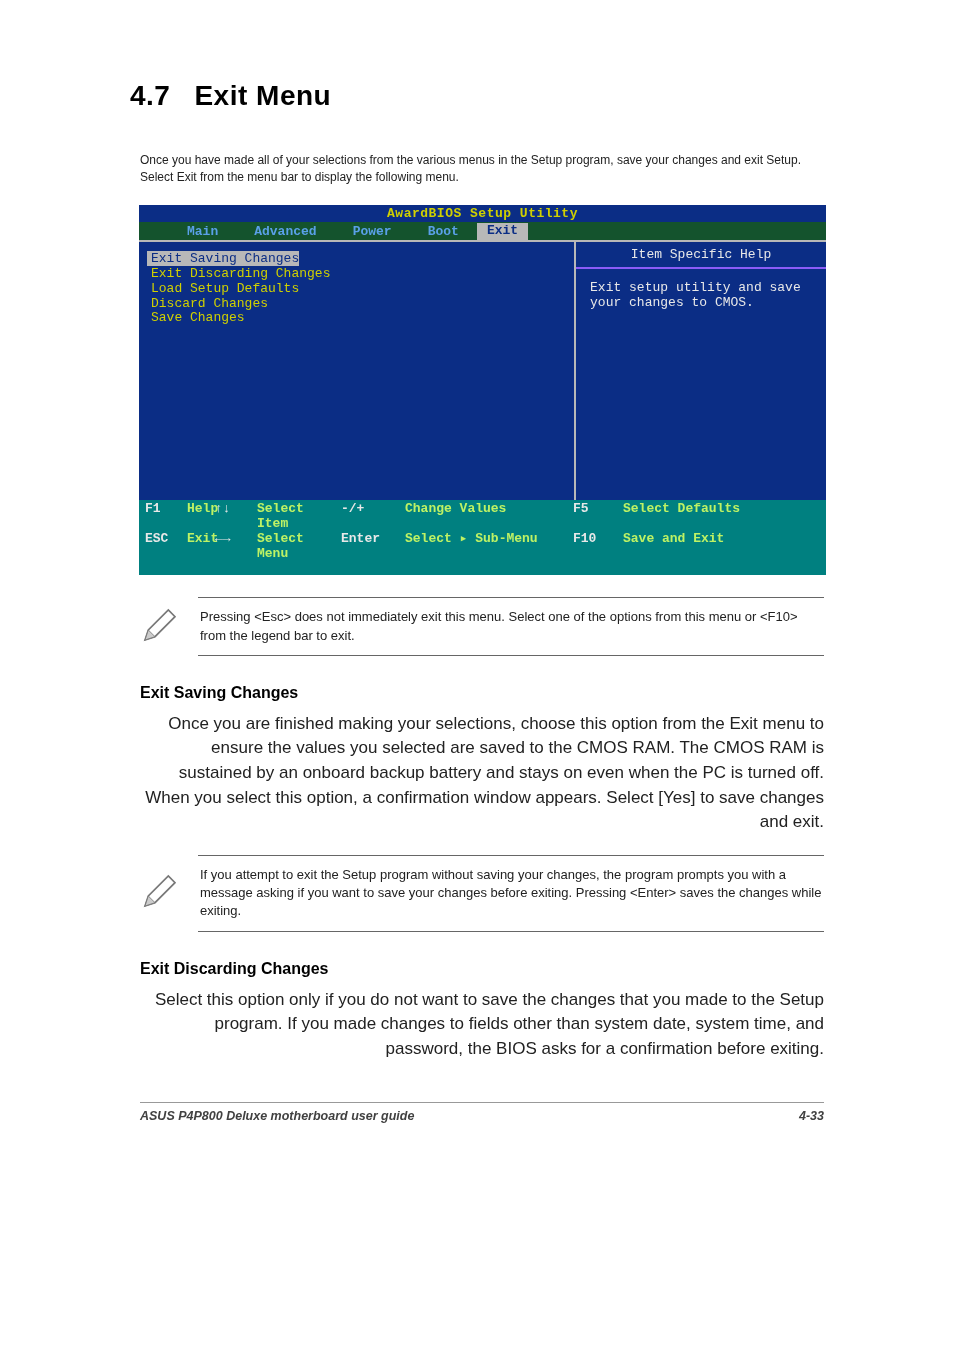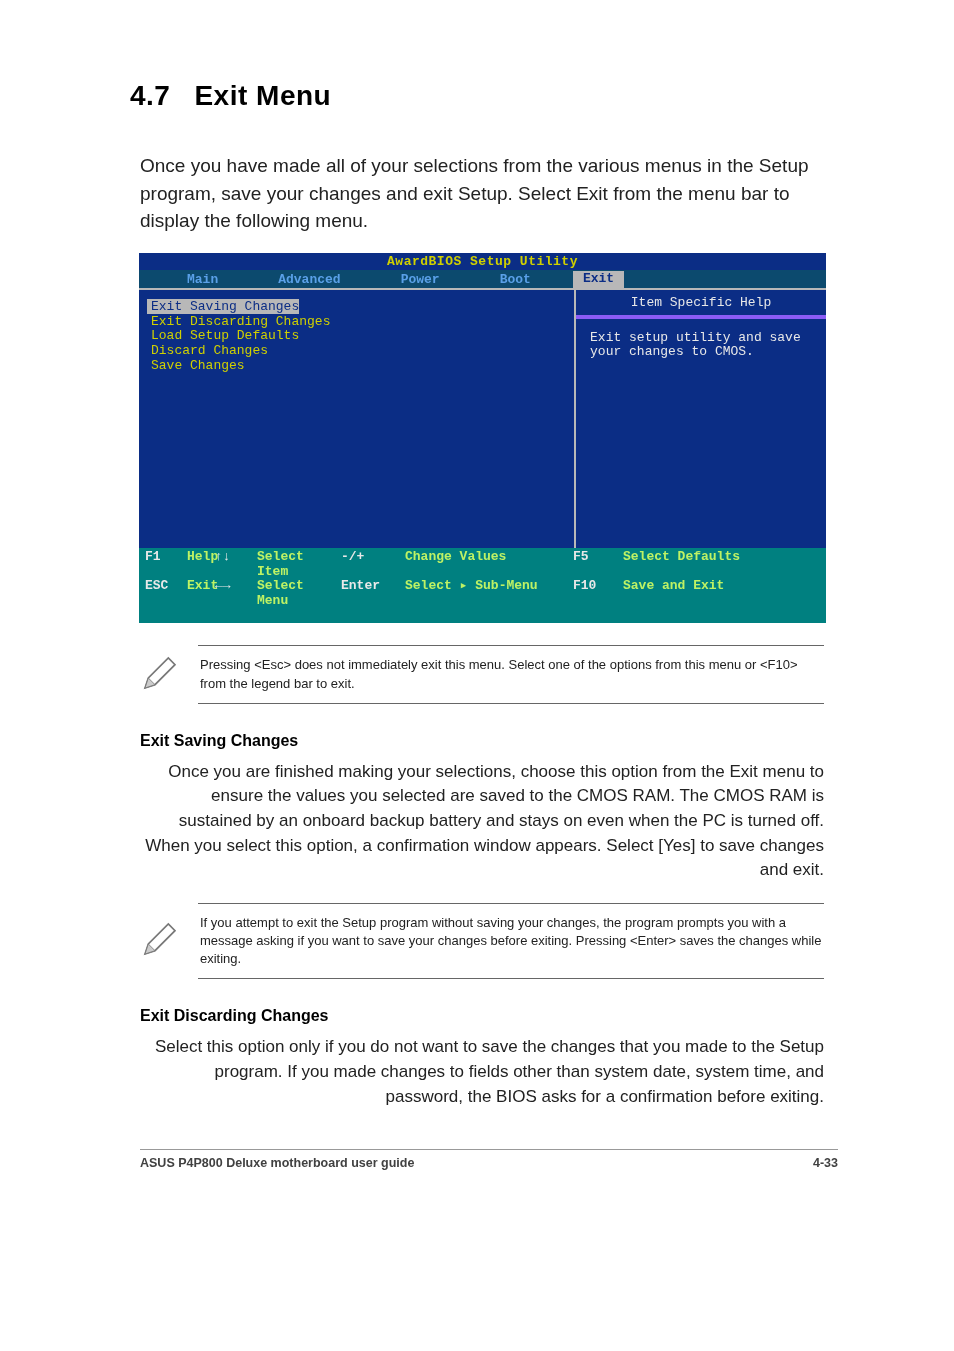--- a/index.html
+++ b/index.html
@@ -16,21 +16,21 @@
     font-family: Arial, Helvetica, sans-serif;
     font-weight: 900;
     color: #000;
     font-size: 28px;
     margin: 0 0 40px 20px;
     letter-spacing: 0.5px;
   }
   .heading .num { margin-right: 24px; }
   .intro {
     font-family: Arial, Helvetica, sans-serif;
-    font-size: 19px;
+    font-size: 12px;
     color: #222;
     line-height: 1.45;
     margin: 0 30px 18px 30px;
   }
   
   .bios {
     margin: 0 28px 22px 29px;
     font-family: "Courier New", monospace;
     font-size: 13px;
     line-height: 1.15;
@@ -38,26 +38,25 @@
   }
   .bios-top {
     background: #0b2d85;
     color: #d0d000;
     text-align: center;
     padding: 2px 0 0 0;
     font-weight: bold;
     letter-spacing: 0.5px;
   }
   .bios-tabs {
-    background: #0c4a6e;
+    background: #14532d;
     display: flex;
     align-items: flex-end;
     padding: 0 0 0 30px;
     height: 18px;
-    gap: 24px;
   }
   .tab {
     color: #5aa0e8;
     padding: 0 18px;
     font-weight: bold;
   }
   .tab.active {
     background: #b8b8b8;
     color: #0b2d85;
     padding: 1px 10px;
@@ -75,21 +74,21 @@
   }
   .bios-right {
     flex: 1;
     background: #0b2d85;
     padding: 4px 8px 10px 14px;
     min-height: 238px;
   }
   .help-title {
     color: #e8e8e8;
     text-align: center;
-    border-bottom: 4px solid #8b5cf6;
+    border-bottom: 2px solid #8b5cf6;
     padding: 2px 0 4px 0;
     margin: 0 -8px 12px -14px;
   }
   .help-text {
     color: #e8e8e8;
     white-space: pre-line;
   }
   .m-item {
     color: #d0d000;
     padding: 0 0 0 4px;
@@ -146,27 +145,28 @@
     font-family: Arial, Helvetica, sans-serif;
     font-size: 17px;
     color: #222;
     line-height: 1.45;
     margin: 0 30px 20px 30px;
     text-align: right;
   }
   
   .pgfoot {
     border-top: 1px solid #999;
-    margin: 40px 16px 0 30px;
+    margin: 40px 30px 0 30px;
     padding-top: 6px;
     display: flex;
     justify-content: space-between;
     font-size: 12.5px;
     color: #414141;
     font-weight: bold;
+    font-style: italic;
   }
   .pgfoot .left { }
 </style>
 </head>
 <body>
 
 <div class="page">
   <h1 class="heading">
     <span class="num">4.7</span><span>Exit Menu</span>
   </h1>

